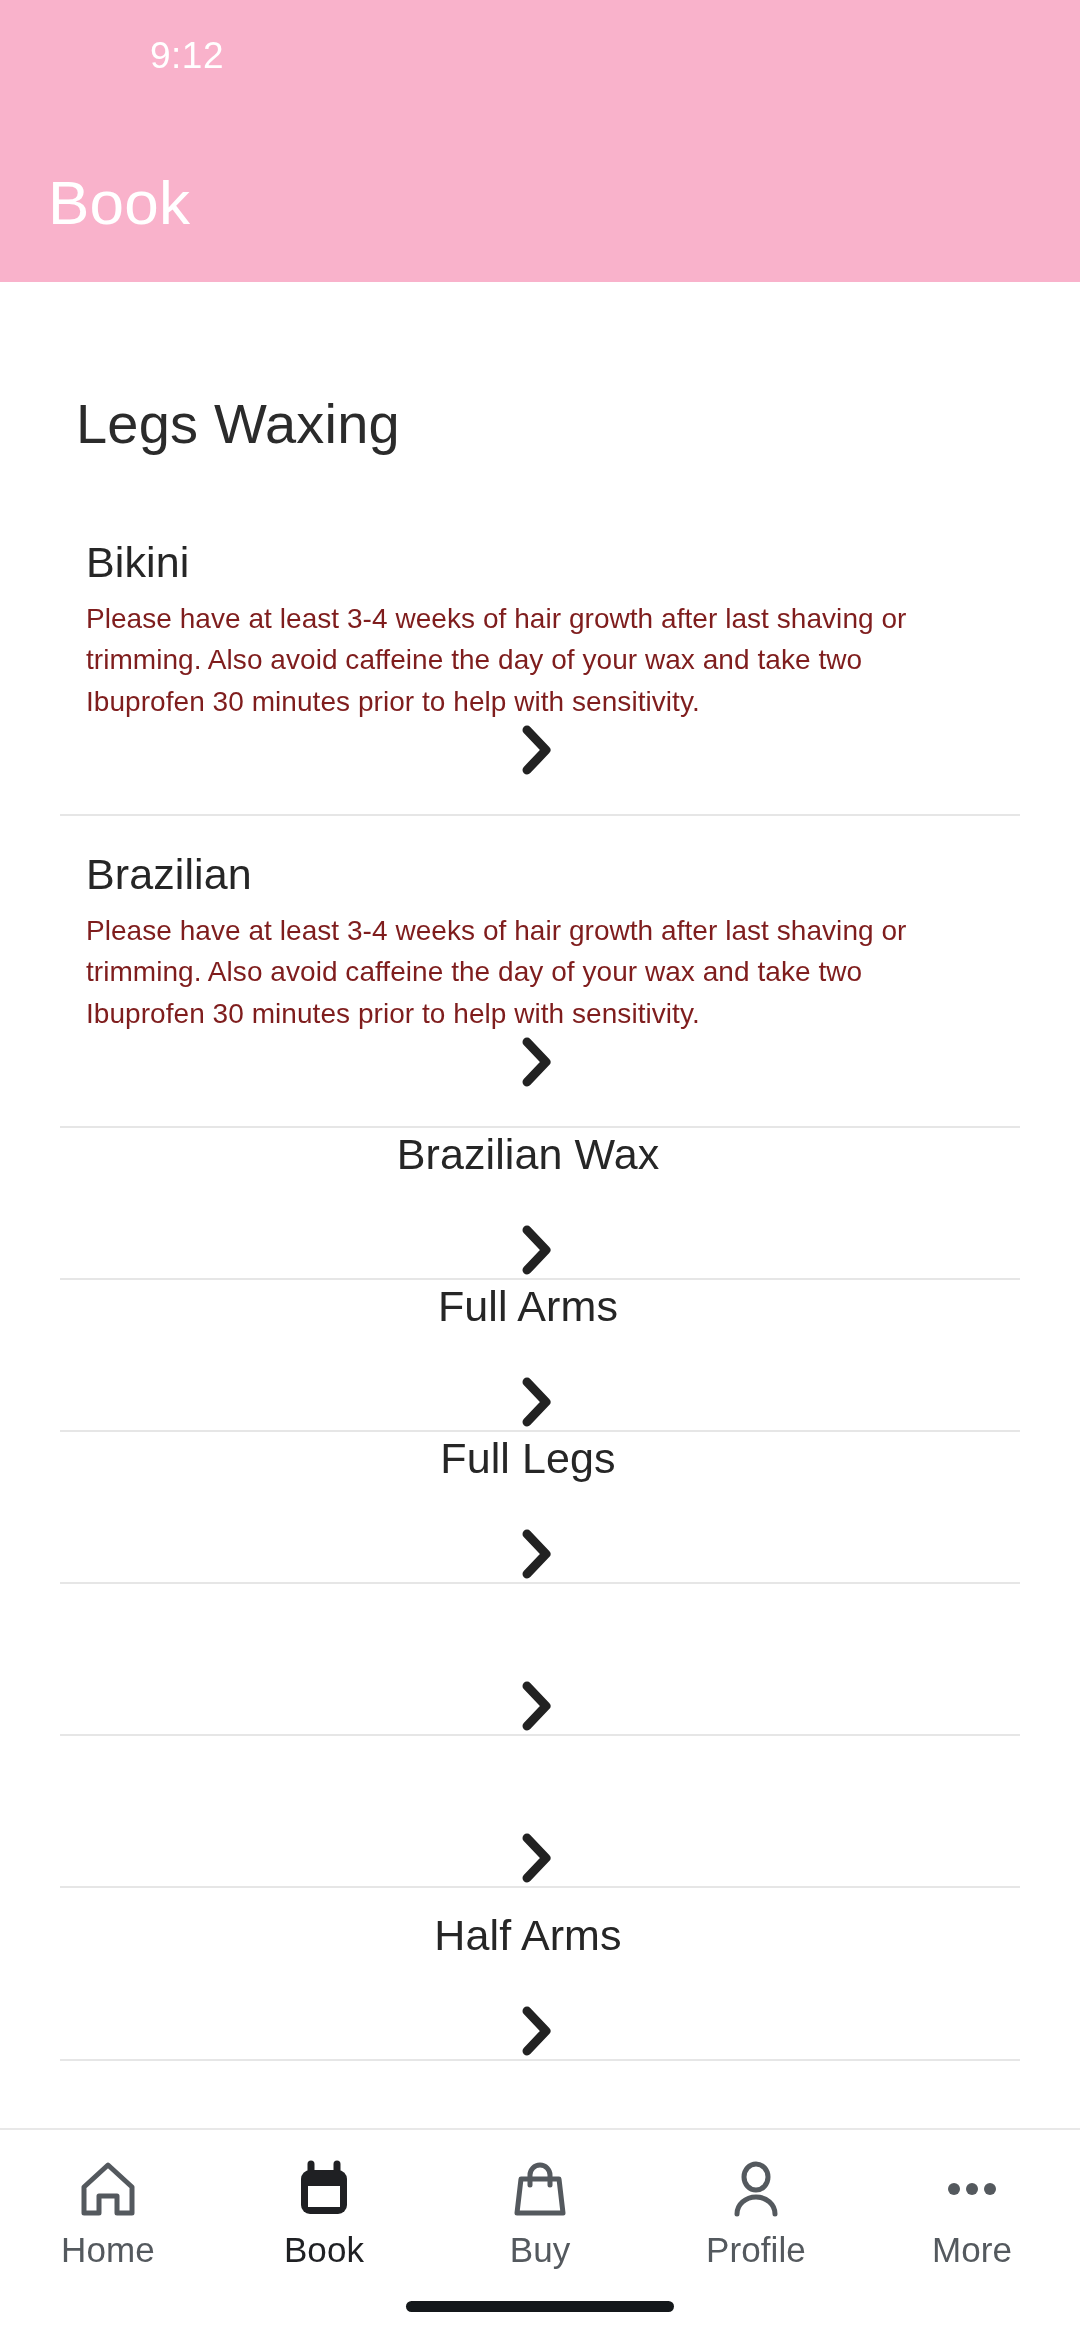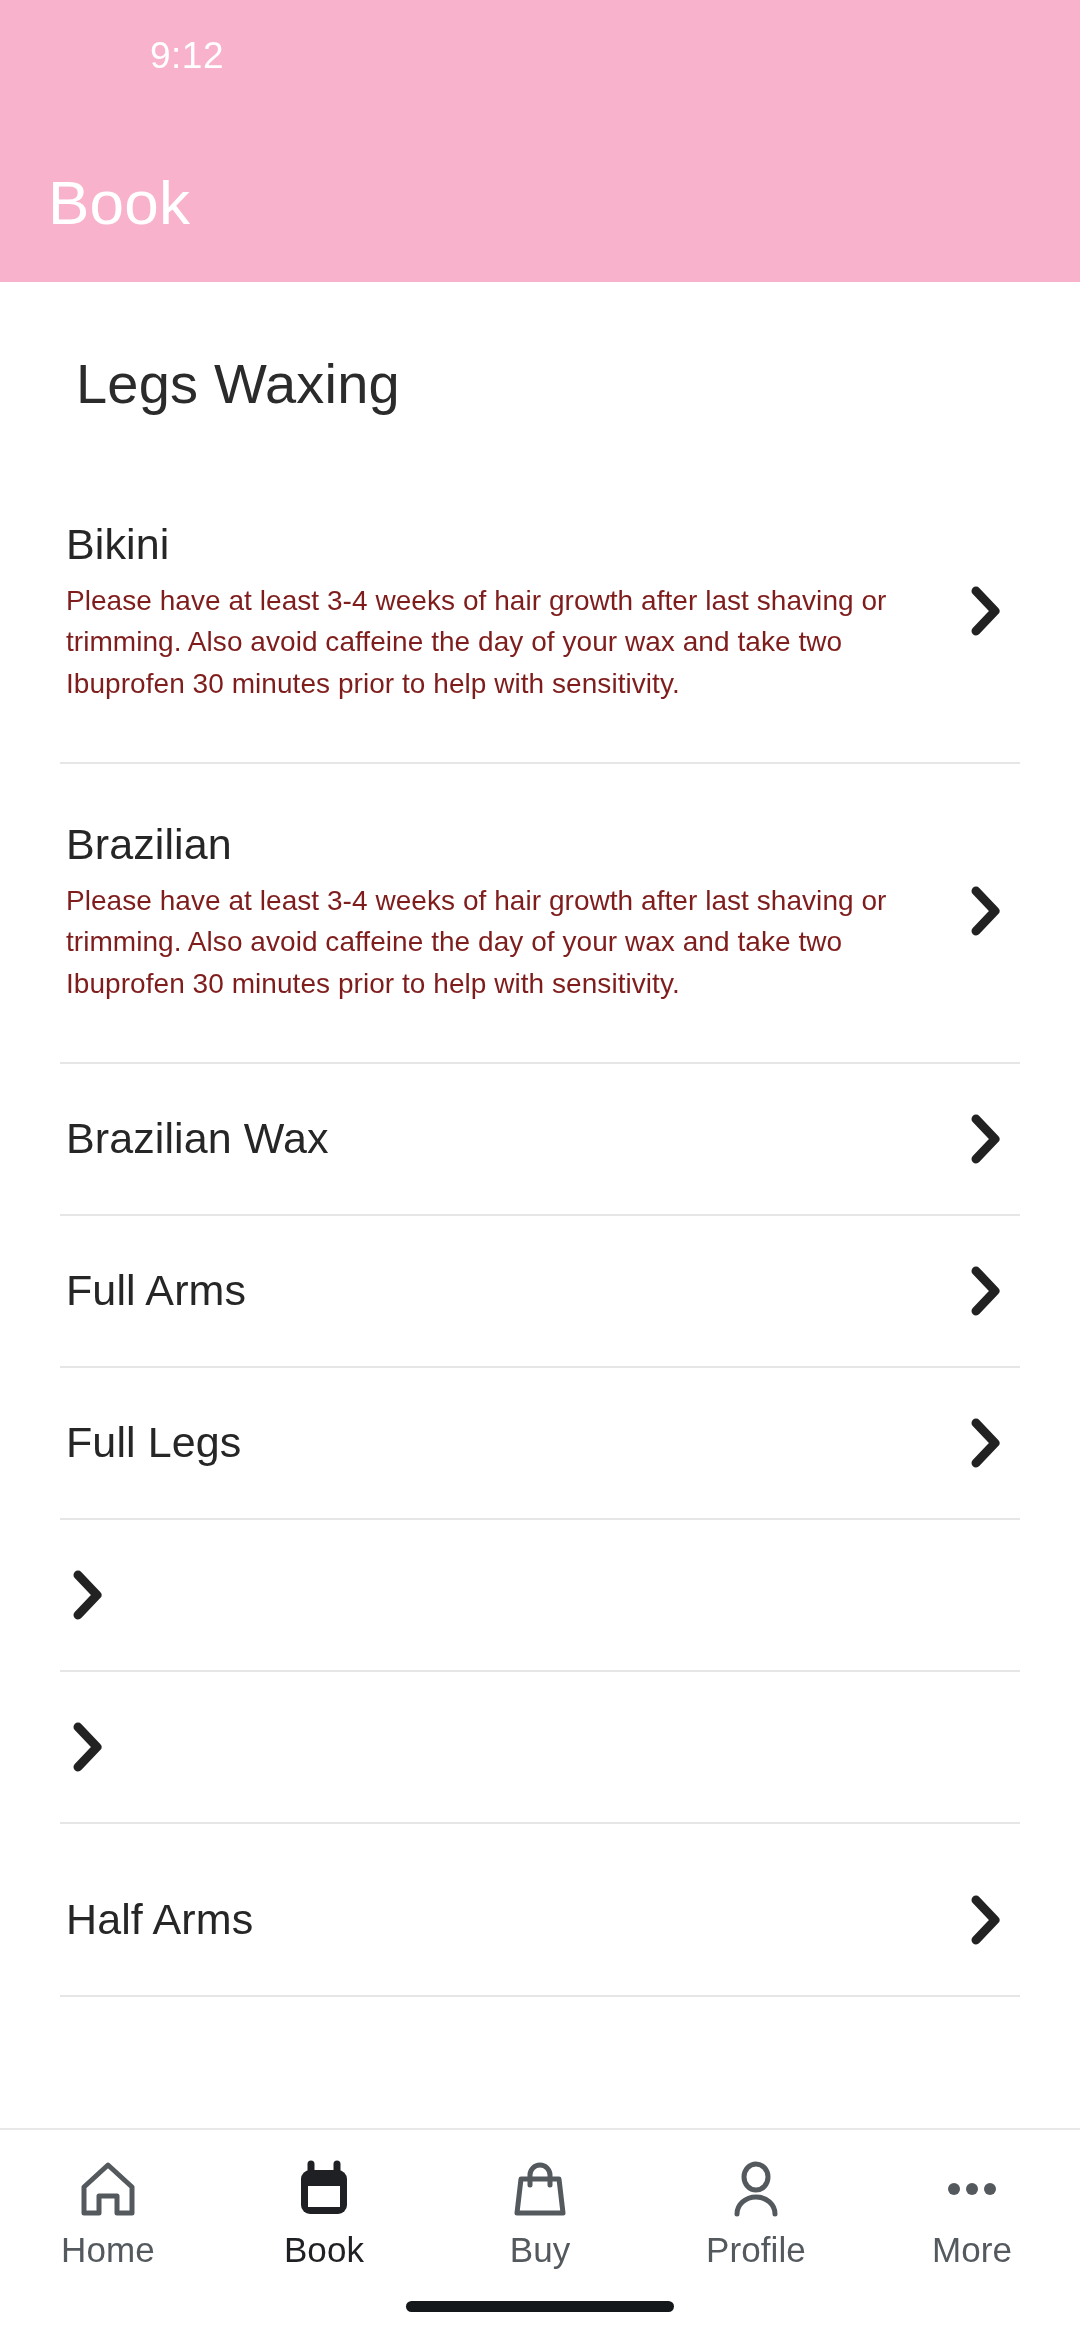--- a/index.html
+++ b/index.html
@@ -12,20 +12,21 @@
     overflow: hidden;
   }
 
   #app {
     position: relative;
     width: 1080px;
     height: 2340px;
     display: flex;
     flex-direction: column;
     background: #ffffff;
+    gap: 40px;
   }
 
   
   .header {
     background: #f9b2cb;
     height: 282px;
     flex: 0 0 282px;
     position: relative;
   }
   .status-bar {
@@ -69,23 +70,24 @@
   }
 
   .list {
     margin-top: 52px;
     padding: 0 60px;
   }
 
   .list-item {
     display: flex;
     align-items: center;
-    justify-content: space-between;
+    justify-content: flex-end;
     border-bottom: 2px solid #e6e6e6;
     position: relative;
+    flex-direction: column;
   }
   .list-item.detailed {
     padding: 32px 0 36px 0;
     min-height: 300px;
   }
   .list-item.simple {
     padding: 0;
     height: 152px;
   }
   .list-item:last-child { border-bottom: 2px solid #e6e6e6; margin-top: 21px; }

